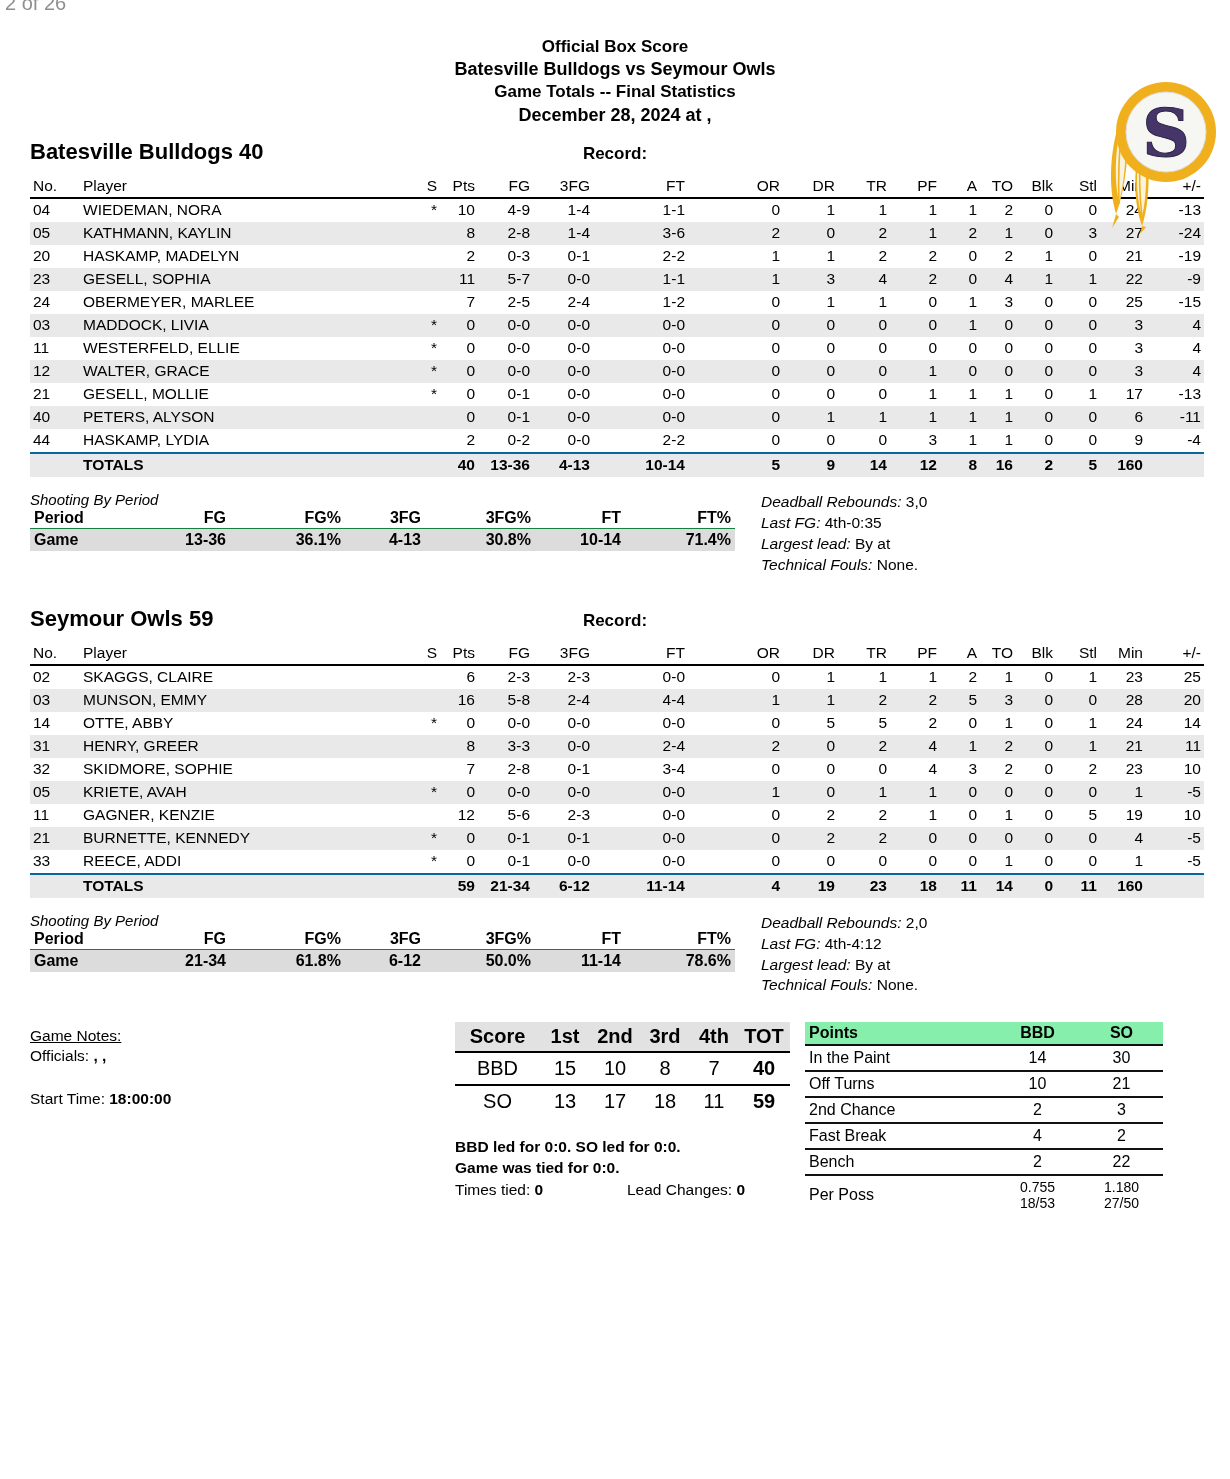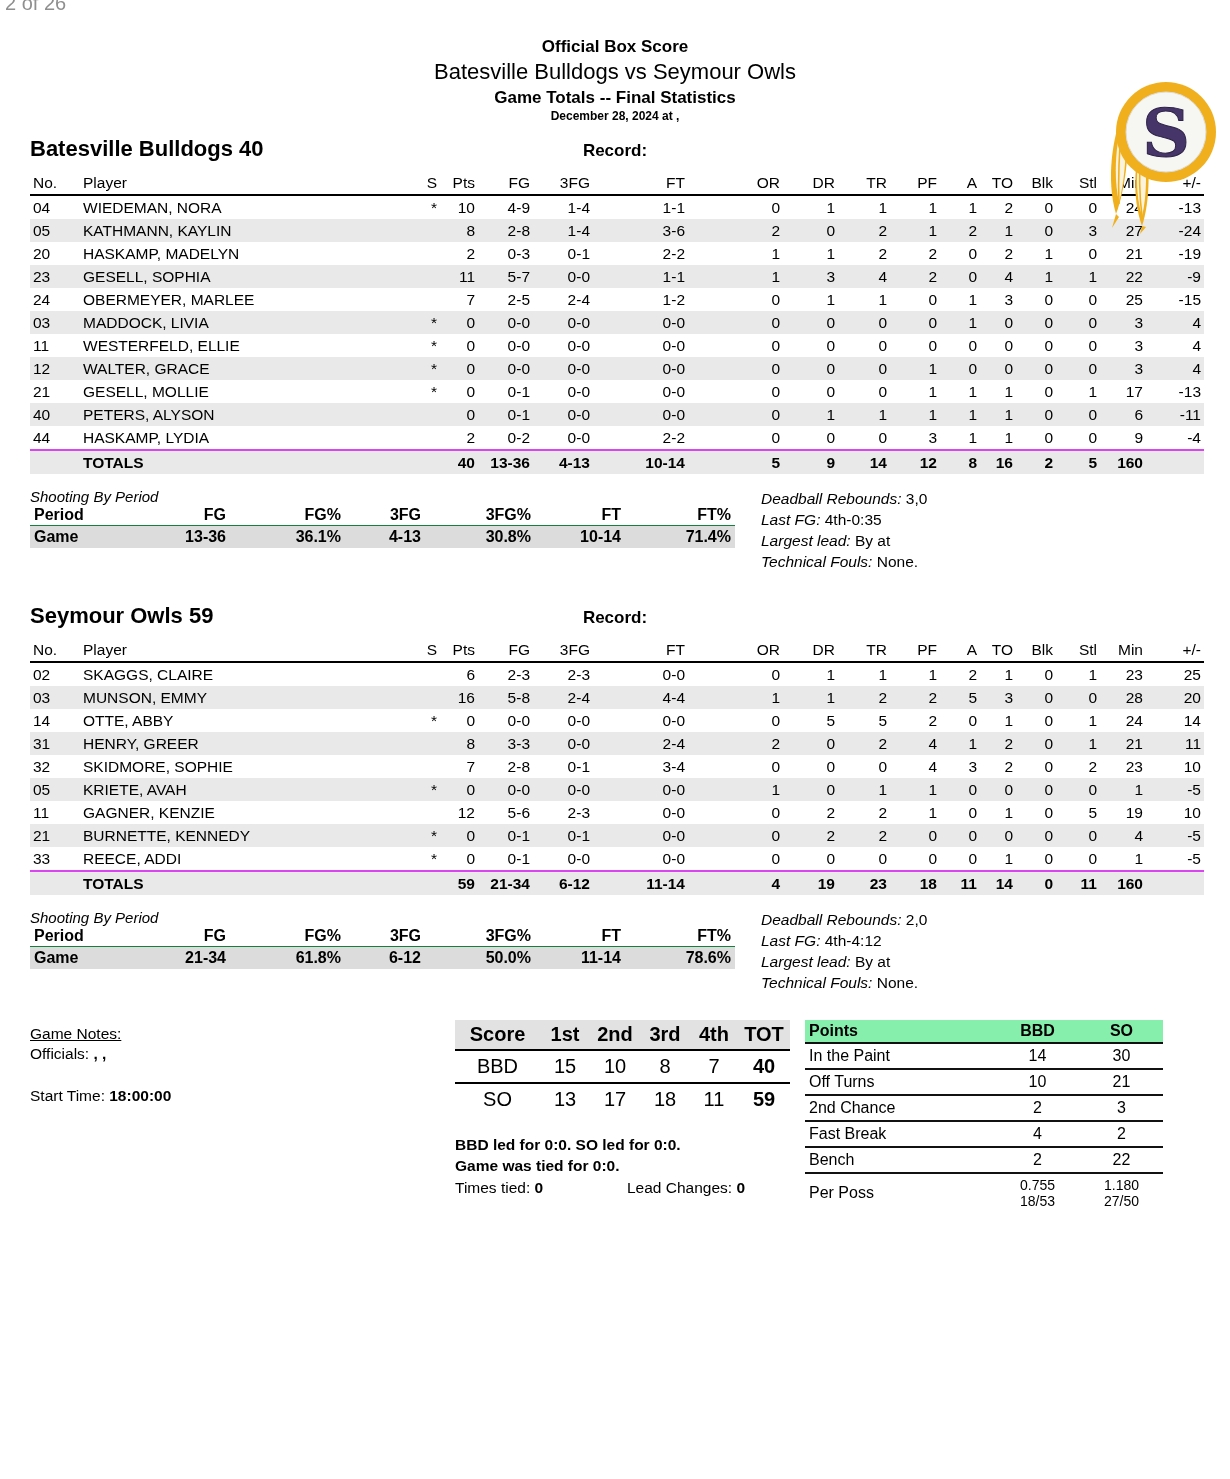--- a/index.html
+++ b/index.html
@@ -11,23 +11,23 @@
   }
   .page { position:relative; width:1230px; height:1479px; overflow:hidden; background:#fff; }
 
   .page-indicator {
     position:absolute; top:-8px; left:5px;
     font-size:20px; color:#8f8f8f;
   }
 
   .doc-header { text-align:center; padding-top:36px; line-height:1.3; }
   .doc-title    { font-size:17px; font-weight:bold; }
-  .doc-matchup  { font-size:22px; font-weight:normal; }
+  .doc-matchup  { font-size:18px; font-weight:bold; }
   .doc-subtitle { font-size:17px; font-weight:bold; }
-  .doc-date     { font-size:12px; font-weight:bold; }
+  .doc-date     { font-size:18px; font-weight:bold; }
 
   .logo { position:absolute; top:76px; right:12px; width:132px; height:158px; }
 
   .team-section { margin:0 30px; }
   .team-head { position:relative; margin-top:12px; height:30px; }
   .team-head h2 { margin:0; font-size:22px; font-weight:bold; display:inline-block; }
   .record-label {
     position:absolute; left:50%; transform:translateX(-50%);
     top:5px; font-size:17px; font-weight:bold;
   }
@@ -38,21 +38,21 @@
     font-size:15.5px; margin-top:6px;
   }
   table.box th {
     font-weight:normal; text-align:right; padding:2px 3px; white-space:nowrap;
   }
   table.box td { text-align:right; padding:2.5px 3px; white-space:nowrap; overflow:hidden; }
   table.box th.L, table.box td.L { text-align:left; }
   table.box thead tr { border-bottom:2px solid #000; }
   table.box tbody tr:nth-child(even) { background:#e9e9e9; }
   table.box tr.totals {
-    background:#d9d9d9; border-top:2px solid #d946ef; font-weight:bold;
+    background:#d9d9d9; border-top:2px solid #0369a1; font-weight:bold;
   }
 
   .sub-row { display:flex; margin:14px 30px 0; }
   .shoot { width:705px; }
   .shoot-title { font-style:italic; font-size:15px; }
   table.shoot-t {
     width:100%; border-collapse:collapse; table-layout:fixed;
     font-size:16px; font-weight:bold;
   }
   table.shoot-t th { text-align:right; padding:1px 4px; }

